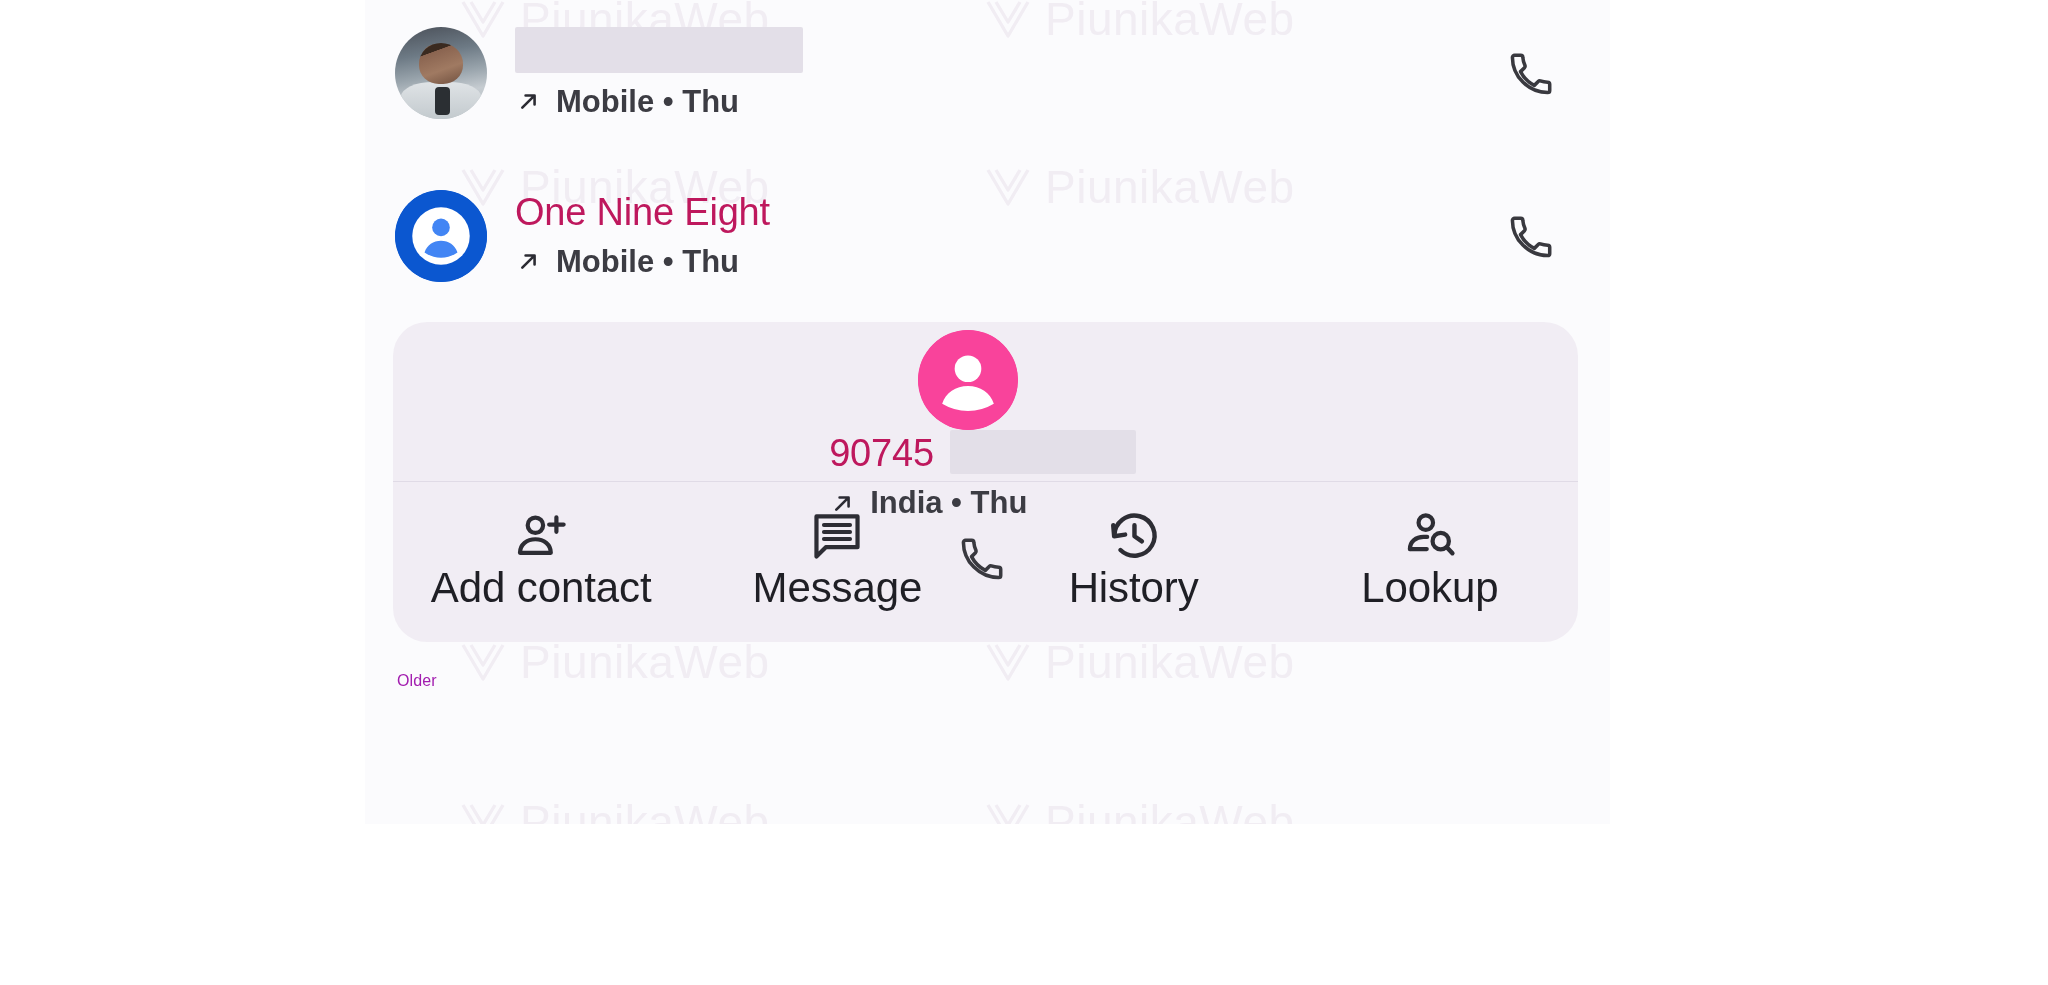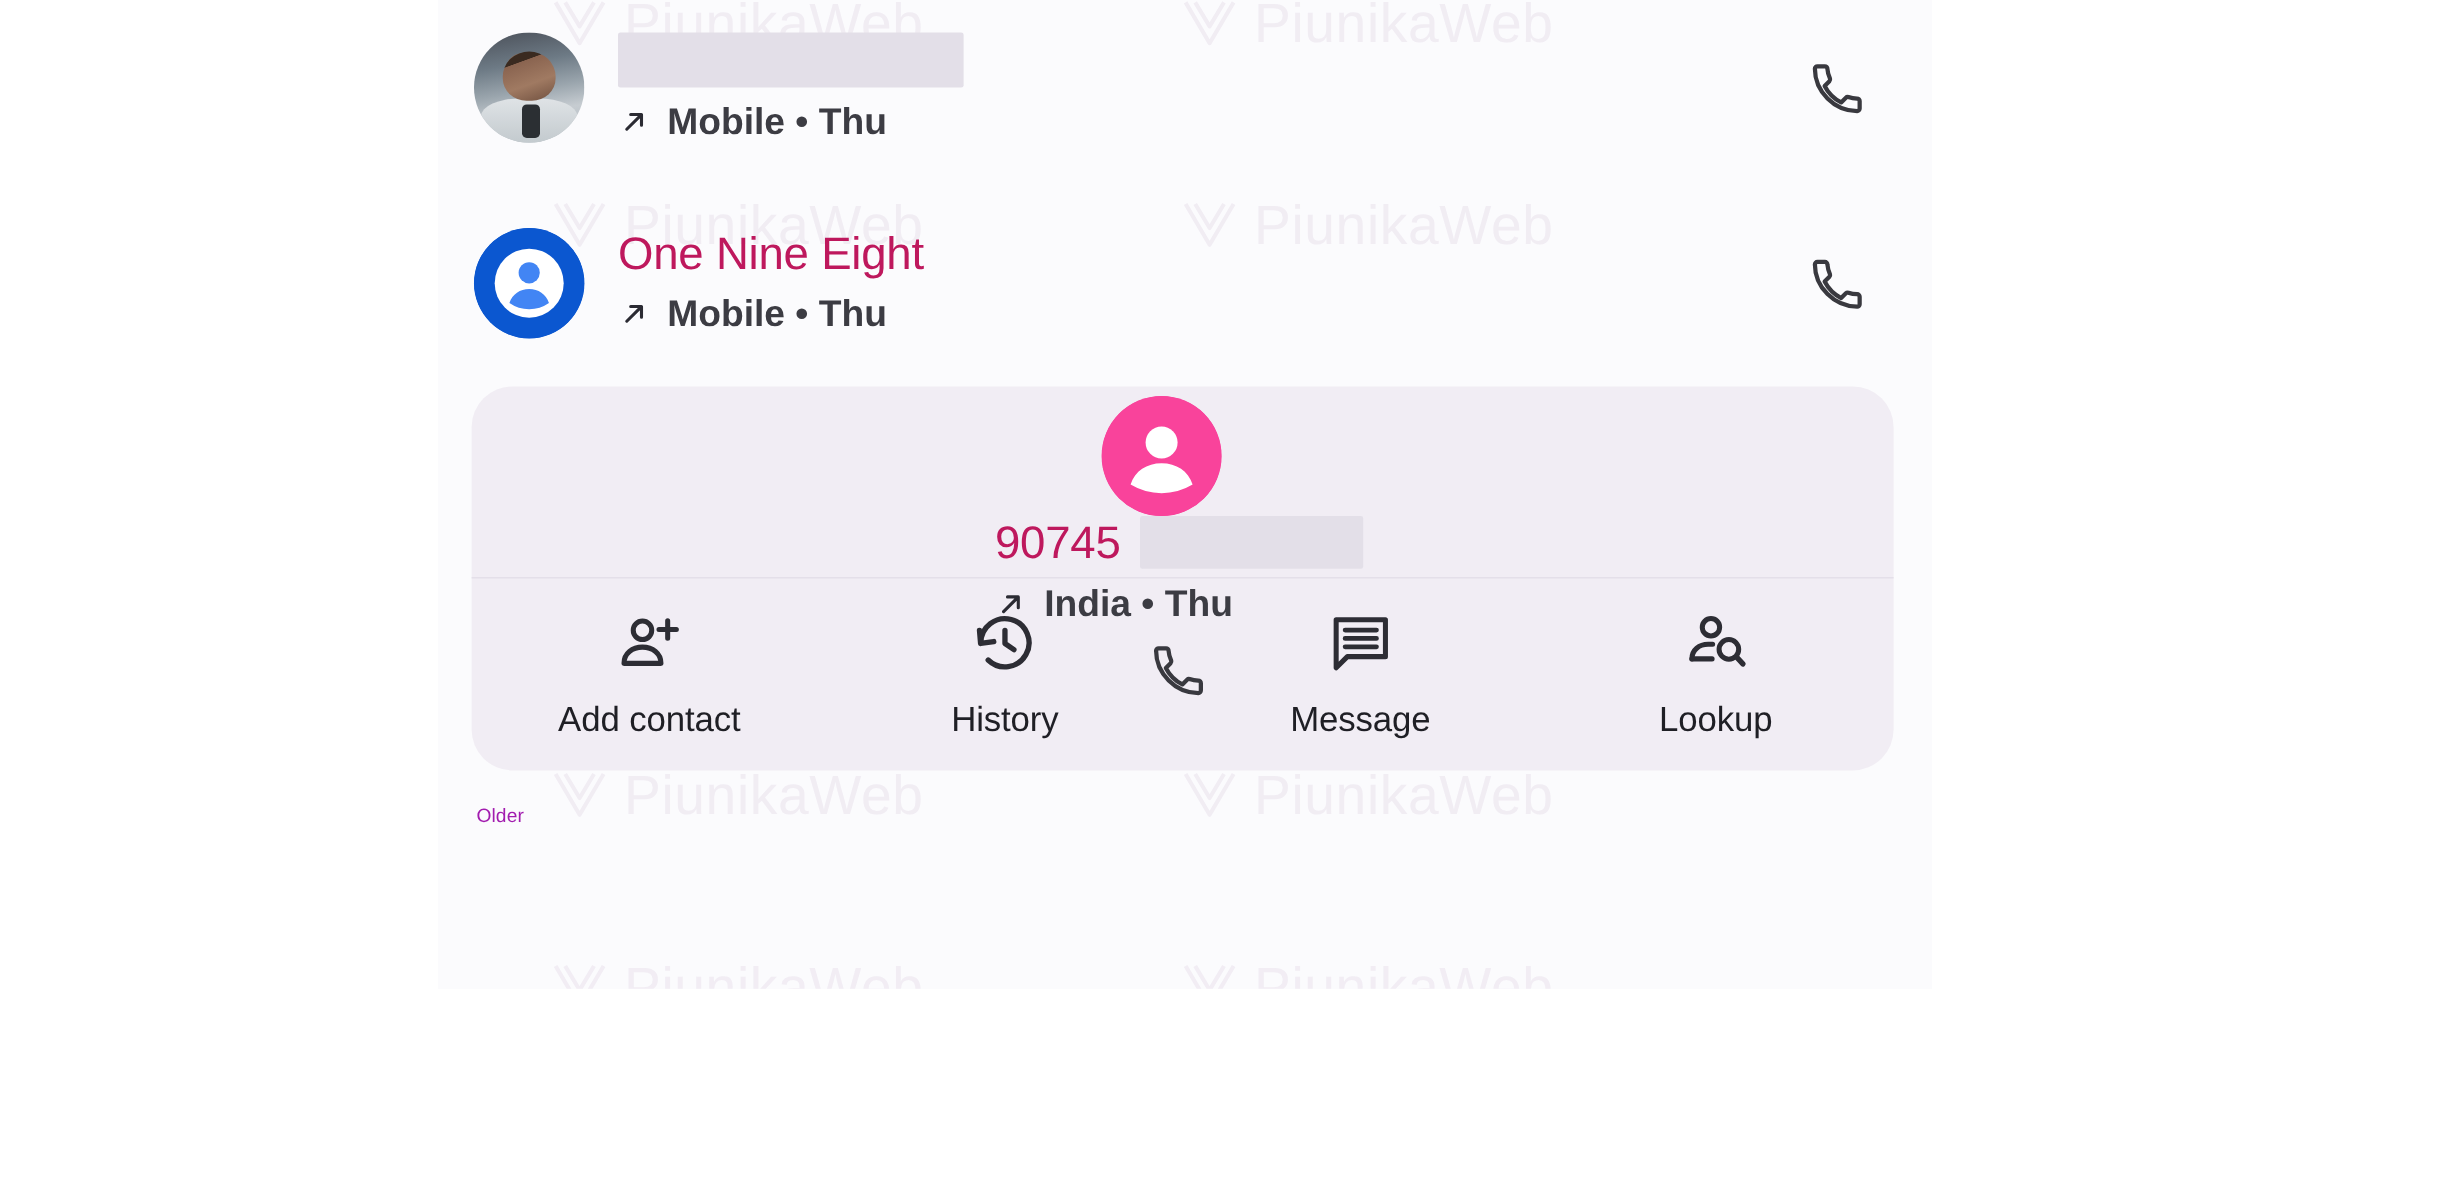--- a/index.html
+++ b/index.html
@@ -171,22 +171,21 @@
   }
   .action-icon {
     width: 56px;
     height: 56px;
     display: flex;
     align-items: center;
     justify-content: center;
   }
   .action-icon svg { display: block; }
   .action-label {
-    margin-top: 20px;
-    font-size: 29px;
+    font-size: 42px;
     color: #1f1f25;
     letter-spacing: -0.1px;
     white-space: nowrap;
   }
 
   
   #older-header {
     position: absolute;
     left: 32px;
     top: 672px;
@@ -438,36 +437,36 @@
             <path d="M3 19.2 c0-3.6 3-5.8 6.6-5.8 s6.6 2.2 6.6 5.8 z" fill="none" stroke="#2d2d34" stroke-width="1.8" stroke-linejoin="round"></path>
             <path d="M18.6 4 v6.2 M15.5 7.1 h6.2" fill="none" stroke="#2d2d34" stroke-width="1.8" stroke-linecap="round"></path>
           </svg>
         </span>
         <span class="action-label">Add contact</span>
       </div>
 
       <div class="action-item">
         <span class="action-icon">
           <svg viewBox="0 0 24 24" width="56" height="56">
+            <path d="M3.2 3.6 h17.6 v13.2 h-13.6 l-4 4 z" fill="none" stroke="#2d2d34" stroke-width="1.8" stroke-linejoin="round"></path>
+            <path d="M6.4 7.3 h11.2 M6.4 10.3 h11.2 M6.4 13.3 h11.2" fill="none" stroke="#2d2d34" stroke-width="1.7" stroke-linecap="round"></path>
+          </svg>
+        </span>
+        <span class="action-label">Message</span>
+      </div>
+
+      <div class="action-item">
+        <span class="action-icon">
+          <svg viewBox="0 0 24 24" width="56" height="56">
             <path d="M3.6 11.8 a8.6 8.6 0 1 1 2.6 6.2" fill="none" stroke="#2d2d34" stroke-width="1.9" stroke-linecap="round"></path>
             <path d="M3.1 7.4 L3.5 12.1 L8.2 11.4" fill="none" stroke="#2d2d34" stroke-width="1.9" stroke-linecap="round" stroke-linejoin="round"></path>
             <path d="M12.2 7.4 v4.7 l3.2 2.2" fill="none" stroke="#2d2d34" stroke-width="1.9" stroke-linecap="round" stroke-linejoin="round"></path>
           </svg>
         </span>
         <span class="action-label">History</span>
-      </div>
-
-      <div class="action-item">
-        <span class="action-icon">
-          <svg viewBox="0 0 24 24" width="56" height="56">
-            <path d="M3.2 3.6 h17.6 v13.2 h-13.6 l-4 4 z" fill="none" stroke="#2d2d34" stroke-width="1.8" stroke-linejoin="round"></path>
-            <path d="M6.4 7.3 h11.2 M6.4 10.3 h11.2 M6.4 13.3 h11.2" fill="none" stroke="#2d2d34" stroke-width="1.7" stroke-linecap="round"></path>
-          </svg>
-        </span>
-        <span class="action-label">Message</span>
       </div>
 
       <div class="action-item">
         <span class="action-icon">
           <svg viewBox="0 0 24 24" width="56" height="56">
             <circle cx="10.2" cy="6.3" r="3.1" fill="none" stroke="#2d2d34" stroke-width="1.8"></circle>
             <path d="M3.4 17.6 c0-3.2 2.6-5.2 5.8-5.2 h1.6" fill="none" stroke="#2d2d34" stroke-width="1.8" stroke-linecap="round"></path>
             <path d="M3.4 17.6 h7.2" fill="none" stroke="#2d2d34" stroke-width="1.8" stroke-linecap="round"></path>
             <circle cx="16.6" cy="14.2" r="3.5" fill="none" stroke="#2d2d34" stroke-width="1.8"></circle>
             <path d="M19.3 16.9 L21.6 19.4" fill="none" stroke="#2d2d34" stroke-width="1.9" stroke-linecap="round"></path>

